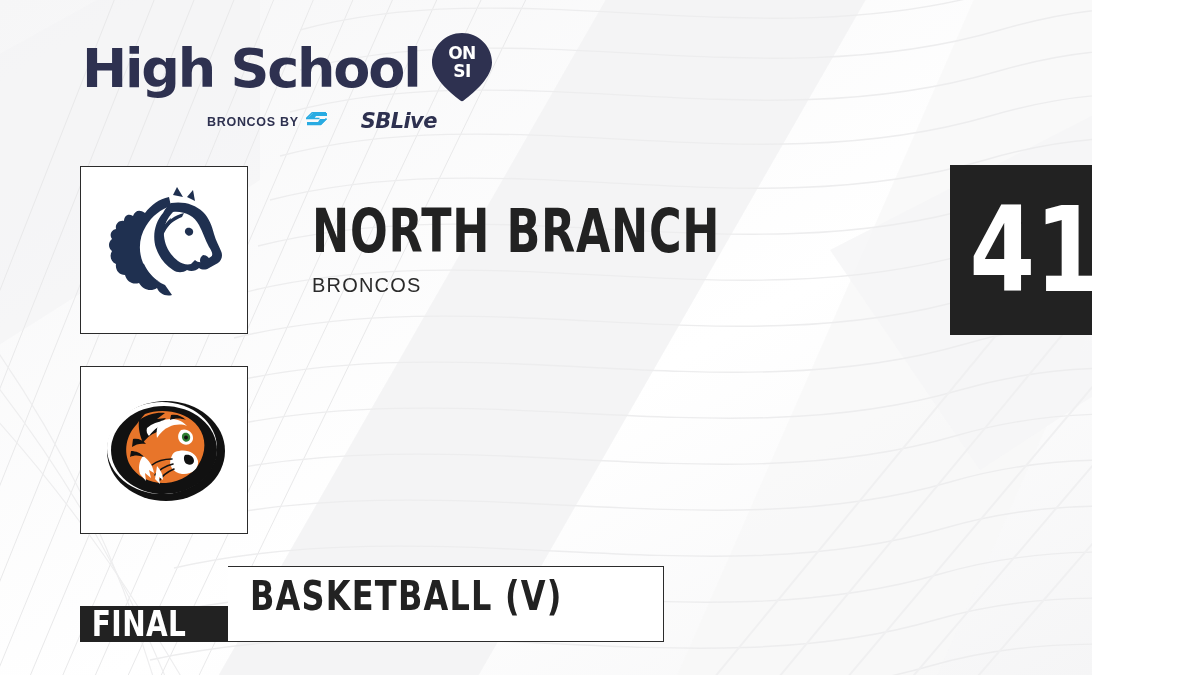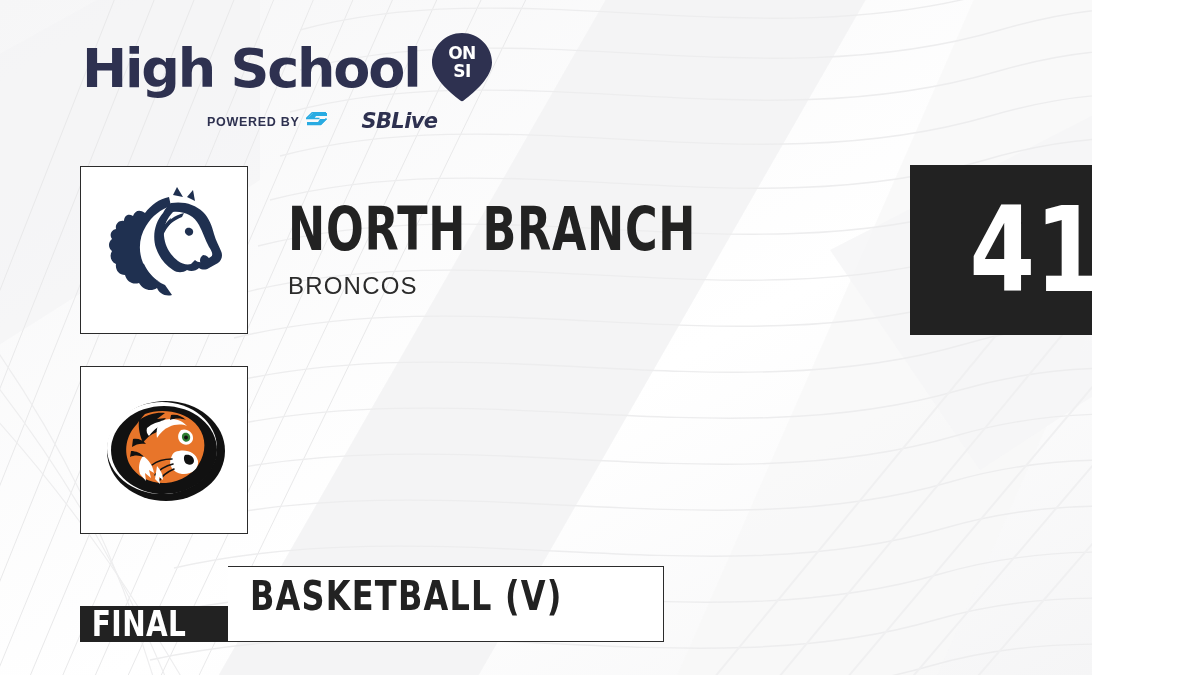--- a/index.html
+++ b/index.html
@@ -103,53 +103,52 @@
     background: #ffffff;
     box-sizing: border-box;
     display: flex;
     align-items: center;
     justify-content: center;
     flex: 0 0 auto;
   }
   .team-logo-box svg { display: block; }
 
   .team-text {
-    margin-left: 40px;
+    margin-left: 64px;
     flex: 1 1 auto;
     min-width: 0;
   }
   .team-name {
     font-family: "DejaVu Sans", sans-serif;
     font-weight: bold;
     font-size: 60px;
     line-height: 0.95;
     color: #222222;
     letter-spacing: 1px;
     transform: scaleX(0.74);
     transform-origin: left center;
     white-space: nowrap;
   }
   .team-mascot {
     font-family: "Liberation Sans", sans-serif;
-    font-size: 24px;
+    font-size: 20px;
     letter-spacing: 1.2px;
     color: #2b2b2b;
     margin-top: 14px;
     white-space: nowrap;
   }
 
   .score-box {
     width: 170px;
     height: 170px;
     background: #222222;
     flex: 0 0 auto;
     display: flex;
     align-items: center;
     justify-content: center;
-    padding-left: 40px;
   }
   .score-value {
     font-family: "DejaVu Sans", sans-serif;
     font-weight: bold;
     font-size: 118px;
     line-height: 1;
     color: #ffffff;
     letter-spacing: 0px;
     transform: scaleX(0.80);
     transform-origin: center center;
@@ -282,21 +281,21 @@
     <div class="brand-row">
       <div class="brand-wordmark">High School</div>
       <svg class="brand-pin" viewBox="0 0 62 70" aria-hidden="true">
         <path d="M31 1 C14.5 1 1 14.3 1 30.6 C1 45 18 60 29.3 68.6 C30.3 69.4 31.7 69.4 32.7 68.6 C44 60 61 45 61 30.6 C61 14.3 47.5 1 31 1 Z" fill="#2E3150"></path>
         <text x="31" y="27" text-anchor="middle" font-family="DejaVu Sans, sans-serif" font-size="17" font-weight="bold" fill="#ffffff" letter-spacing="-0.5">ON</text>
         <text x="31" y="45" text-anchor="middle" font-family="DejaVu Sans, sans-serif" font-size="17" font-weight="bold" fill="#ffffff" letter-spacing="-0.5">SI</text>
       </svg>
     </div>
 
     <div class="brand-sub">
-      <span class="powered-by">POWERED BY</span>
+      <span class="powered-by">BRONCOS BY</span>
       <svg class="sblive-mark" viewBox="0 0 22 19" aria-hidden="true">
         <path d="M21 1 L7 1 L1 7 L14 7 L12 10 L1 10 L1 13 L15 13 L21 7 L8 7 L10 4 L21 4 Z" fill="#29ABE2"></path>
         <path d="M20 0.5 L6.5 0.5 L0.5 6.5 L13.5 6.5" fill="none" stroke="#29ABE2" stroke-width="1.6"></path>
         <path d="M1 12.5 L14.5 12.5 L20.5 6.5" fill="none" stroke="#29ABE2" stroke-width="1.6"></path>
       </svg>
       <span class="sblive-word">SBLive</span>
     </div>
   </div>
 
   <div class="team-row row-1">

